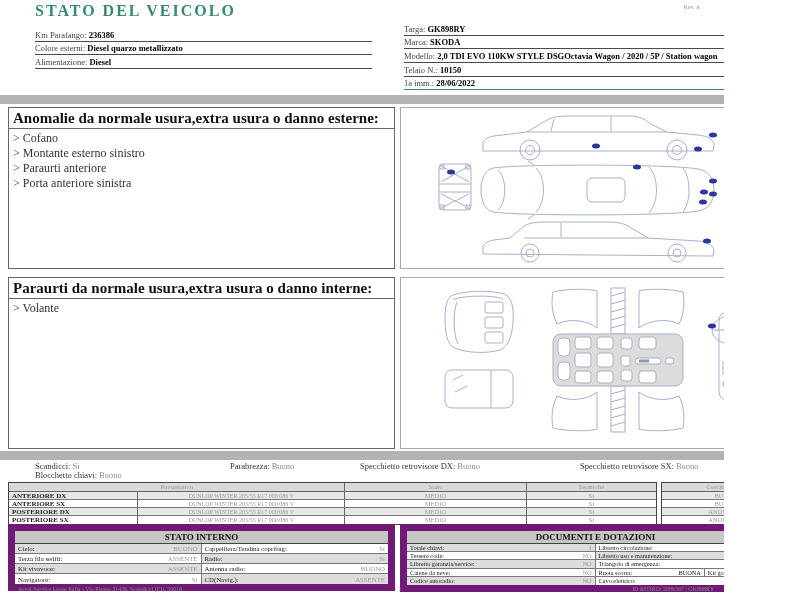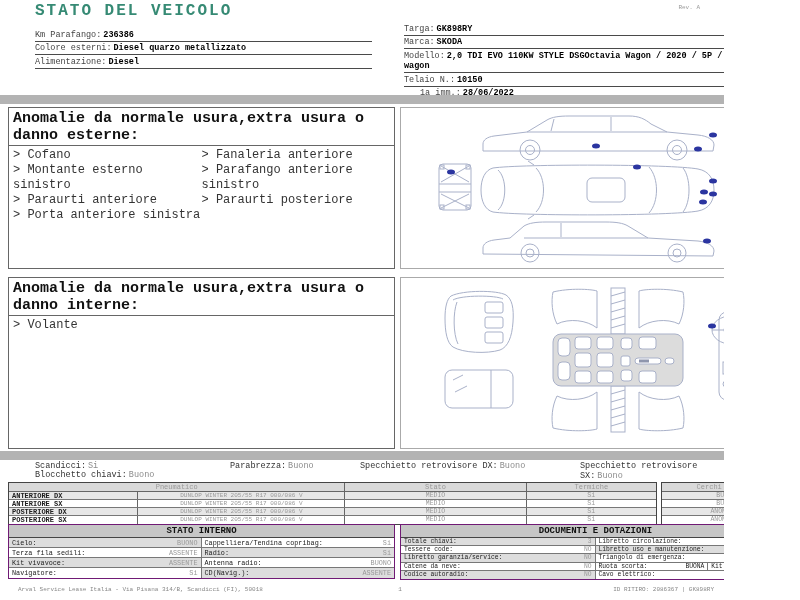--- a/index.html
+++ b/index.html
@@ -1,35 +1,35 @@
 <!DOCTYPE html>
 <html><head>
 <meta charset="utf-8">
 <style>
   * { margin:0; padding:0; box-sizing:border-box; }
   html,body { background:#ffffff; }
   .page {
     position:relative; width:724px; height:600px; background:#fff;
-    font-family:Liberation Mono, monospace; color:#222; overflow:hidden;
+    font-family:Liberation Serif, serif; color:#222; overflow:hidden;
   }
   .title {
     position:absolute; left:35px; top:2px; font-size:16px; font-weight:bold;
     letter-spacing:2px; color:#368a74;
   }
   .rev { position:absolute; right:24px; top:4px; font-size:6px; color:#999; }
 
   .fields { position:absolute; }
   .fields.left  { left:35px;  top:28px; width:337px; }
   .fields.right { left:404px; top:22px; width:387px; }
   .field-row {
     border-bottom:1px solid #4a4a4a; padding:1.5px 0 1px; font-size:8.5px; line-height:1.2;
   }
   .field-row .lbl { color:#444; }
   .field-row .val { font-weight:bold; color:#000; margin-left:2px; }
-  .field-row.teal { border-bottom-color:#368a74;margin-left:16px; }
+  .field-row.teal { border-bottom-color:#368a74; }
 
   .graybar { position:absolute; left:0; width:800px; height:9px; background:#b3b3b3; }
   .bar1 { top:95px; } .bar2 { top:451px; }
 
   .panel { position:absolute; background:#fff; }
   .panel.text { border:1px solid #666; }
   .panel.diagram { border:1px solid #aaa; }
   .panel-ext-l { left:8px;  top:107px; width:387px; height:162px; }
   .panel-ext-r { left:400px; top:107px; width:391px; height:162px; }
   .panel-int-l { left:8px;  top:277px; width:387px; height:172px; }
@@ -58,21 +58,21 @@
   .t-row.shade { background:#e7e7e7; }
   .c-pos  { width:20%; font-size:7px; font-weight:bold; color:#222; padding-left:3px; border-right:1px solid #666; height:100%; line-height:8px; }
   .c-spec { width:32%; font-size:6px; color:#999; text-align:center; border-right:1px solid #666; height:100%; line-height:8px; }
   .c-stato{ width:28%; font-size:6.5px; color:#999; text-align:center; border-right:1px solid #666; height:100%; line-height:8px; }
   .c-term { width:20%; font-size:6.5px; color:#999; text-align:center; height:100%; line-height:8px; }
   .cerchi-hdr { background:#d9d9d9; color:#999; font-size:7px; height:9px; line-height:9px; text-align:center; border-bottom:1px solid #666; }
   .cerchi-row { font-size:6.5px; color:#999; text-align:center; height:8px; line-height:8px; border-bottom:1px solid #777; }
   .cerchi-row:last-child { border-bottom:none; }
   .cerchi-row.shade { background:#e7e7e7; }
 
-  .kv-table { position:absolute; border:1px solid #701a75; }
+  .kv-table { position:absolute; border:7px solid #701a75; }
   .kv-si  { left:8px;   top:524px; width:387px; }
   .kv-doc { left:400px; top:524px; width:391px; }
   .sec-title { background:#c6c6c6; font-size:9px; font-weight:bold; color:#111; text-align:center; padding:1px 0; border-bottom:1px solid #444; }
   .kv-row { display:flex; border-bottom:1px solid #777; align-items:stretch; }
   .kv-row:last-child { border-bottom:none; }
   .kv-si .kv-row { height:10px; font-size:6.8px; }
   .kv-doc .kv-row { height:8.2px; font-size:6.3px; }
   .kv-half { width:50%; display:flex; justify-content:space-between; align-items:center; padding:0 3px; }
   .kv-half.l { border-right:1px solid #777; }
   .kv-half.shade { background:#dddddd; }
@@ -137,25 +137,20 @@
 
   <div class="panel text panel-ext-l">
     <div class="panel-hdr">Anomalie da normale usura,extra usura o danno esterne:</div>
     <div class="anom-cols">
       <ul class="anom-col">
         <li>Cofano</li>
         <li>Montante esterno sinistro</li>
         <li>Paraurti anteriore</li>
         <li>Porta anteriore sinistra</li>
       </ul>
-      <ul class="anom-col">
-        <li>Fanaleria anteriore</li>
-        <li>Parafango anteriore sinistro</li>
-        <li>Paraurti posteriore</li>
-      </ul>
     </div>
   </div>
 
   <div class="panel diagram panel-ext-r">
     <svg viewBox="0 0 389 160" width="389" height="160">
       <g class="car-line">
 
         <path d="M82,43 L82,36 C82,32 86,29 93,28 L126,24 L146,12 C151,9 158,8 168,8 L228,8 C238,8 244,11 250,16 L266,24 L297,27 C307,28 313,32 313,37 L312,43 L82,43"></path>
         <path d="M126,24 L266,24"></path>
           <path d="M150,23 L153,11"></path>
@@ -211,21 +206,21 @@
         <ellipse class="dot" cx="342" cy="67" rx="4" ry="2.5"></ellipse>
         <ellipse class="dot" cx="343" cy="89" rx="4" ry="2.5"></ellipse>
         <ellipse class="dot" cx="333" cy="96" rx="4" ry="2.5"></ellipse>
         <ellipse class="dot" cx="356" cy="93" rx="4" ry="2.5"></ellipse>
         <ellipse class="dot" cx="306" cy="133" rx="4" ry="2.5"></ellipse>
       </g>
     </svg>
   </div>
 
   <div class="panel text panel-int-l">
-    <div class="panel-hdr">Anomalie da normale usura,extra usura o danno interne:</div>
+    <div class="panel-hdr">Paraurti da normale usura,extra usura o danno interne:</div>
     <div class="anom-cols">
       <ul class="anom-col">
         <li>Volante</li>
       </ul>
     </div>
   </div>
 
   <div class="panel diagram panel-int-r">
     <svg viewBox="0 0 389 170" width="389" height="170">
       <g class="car-line">

